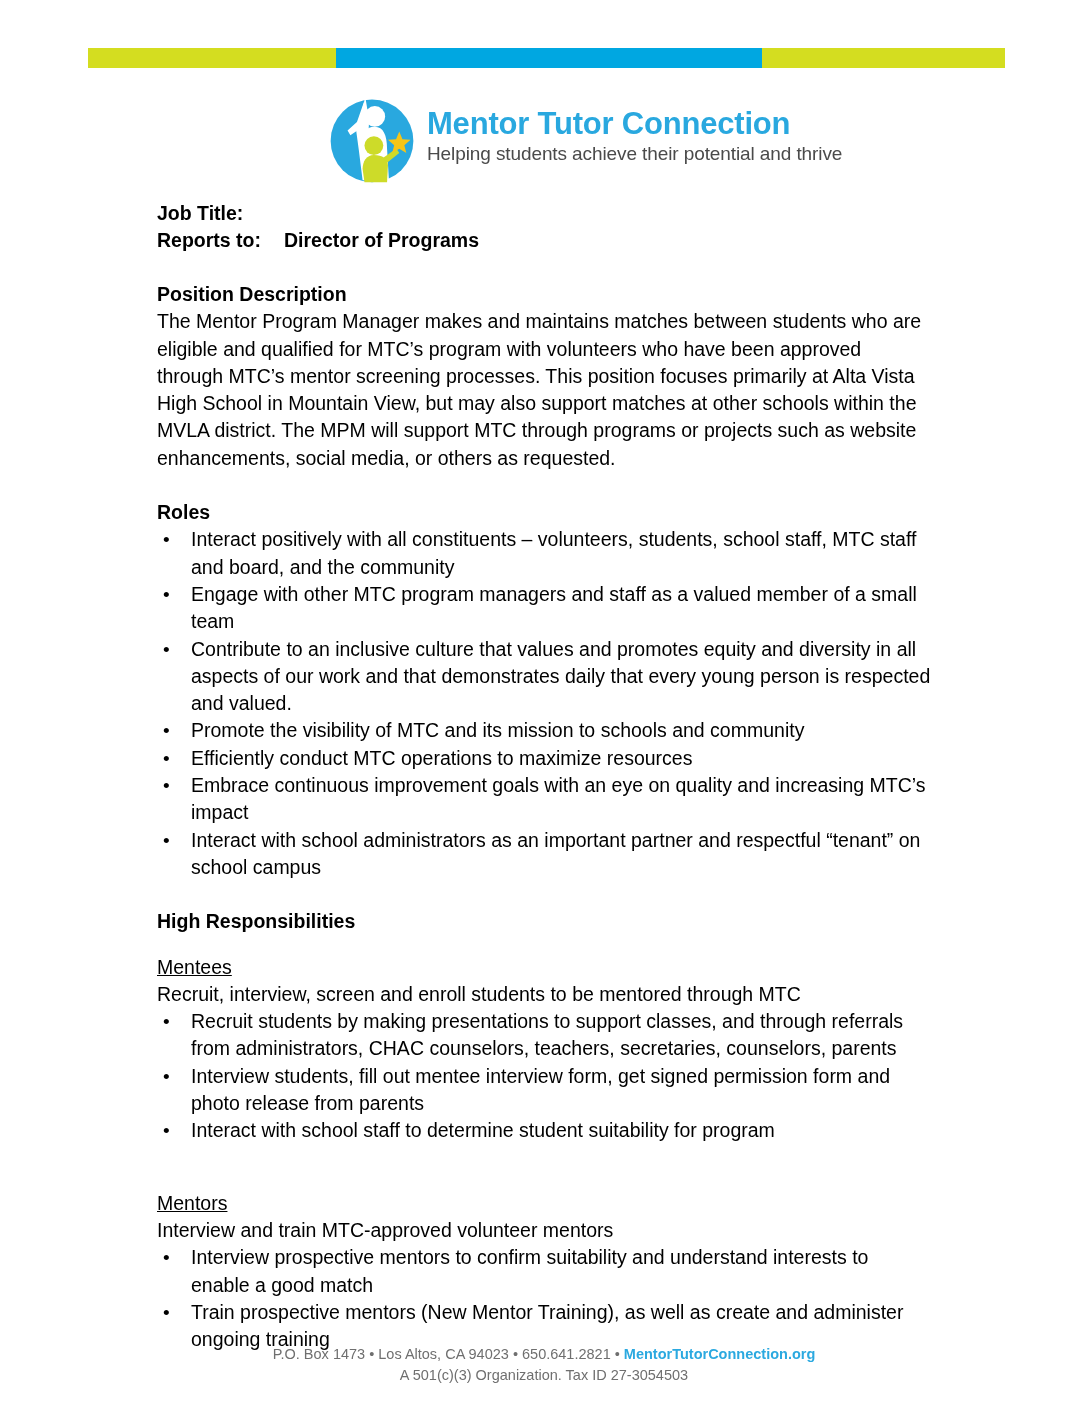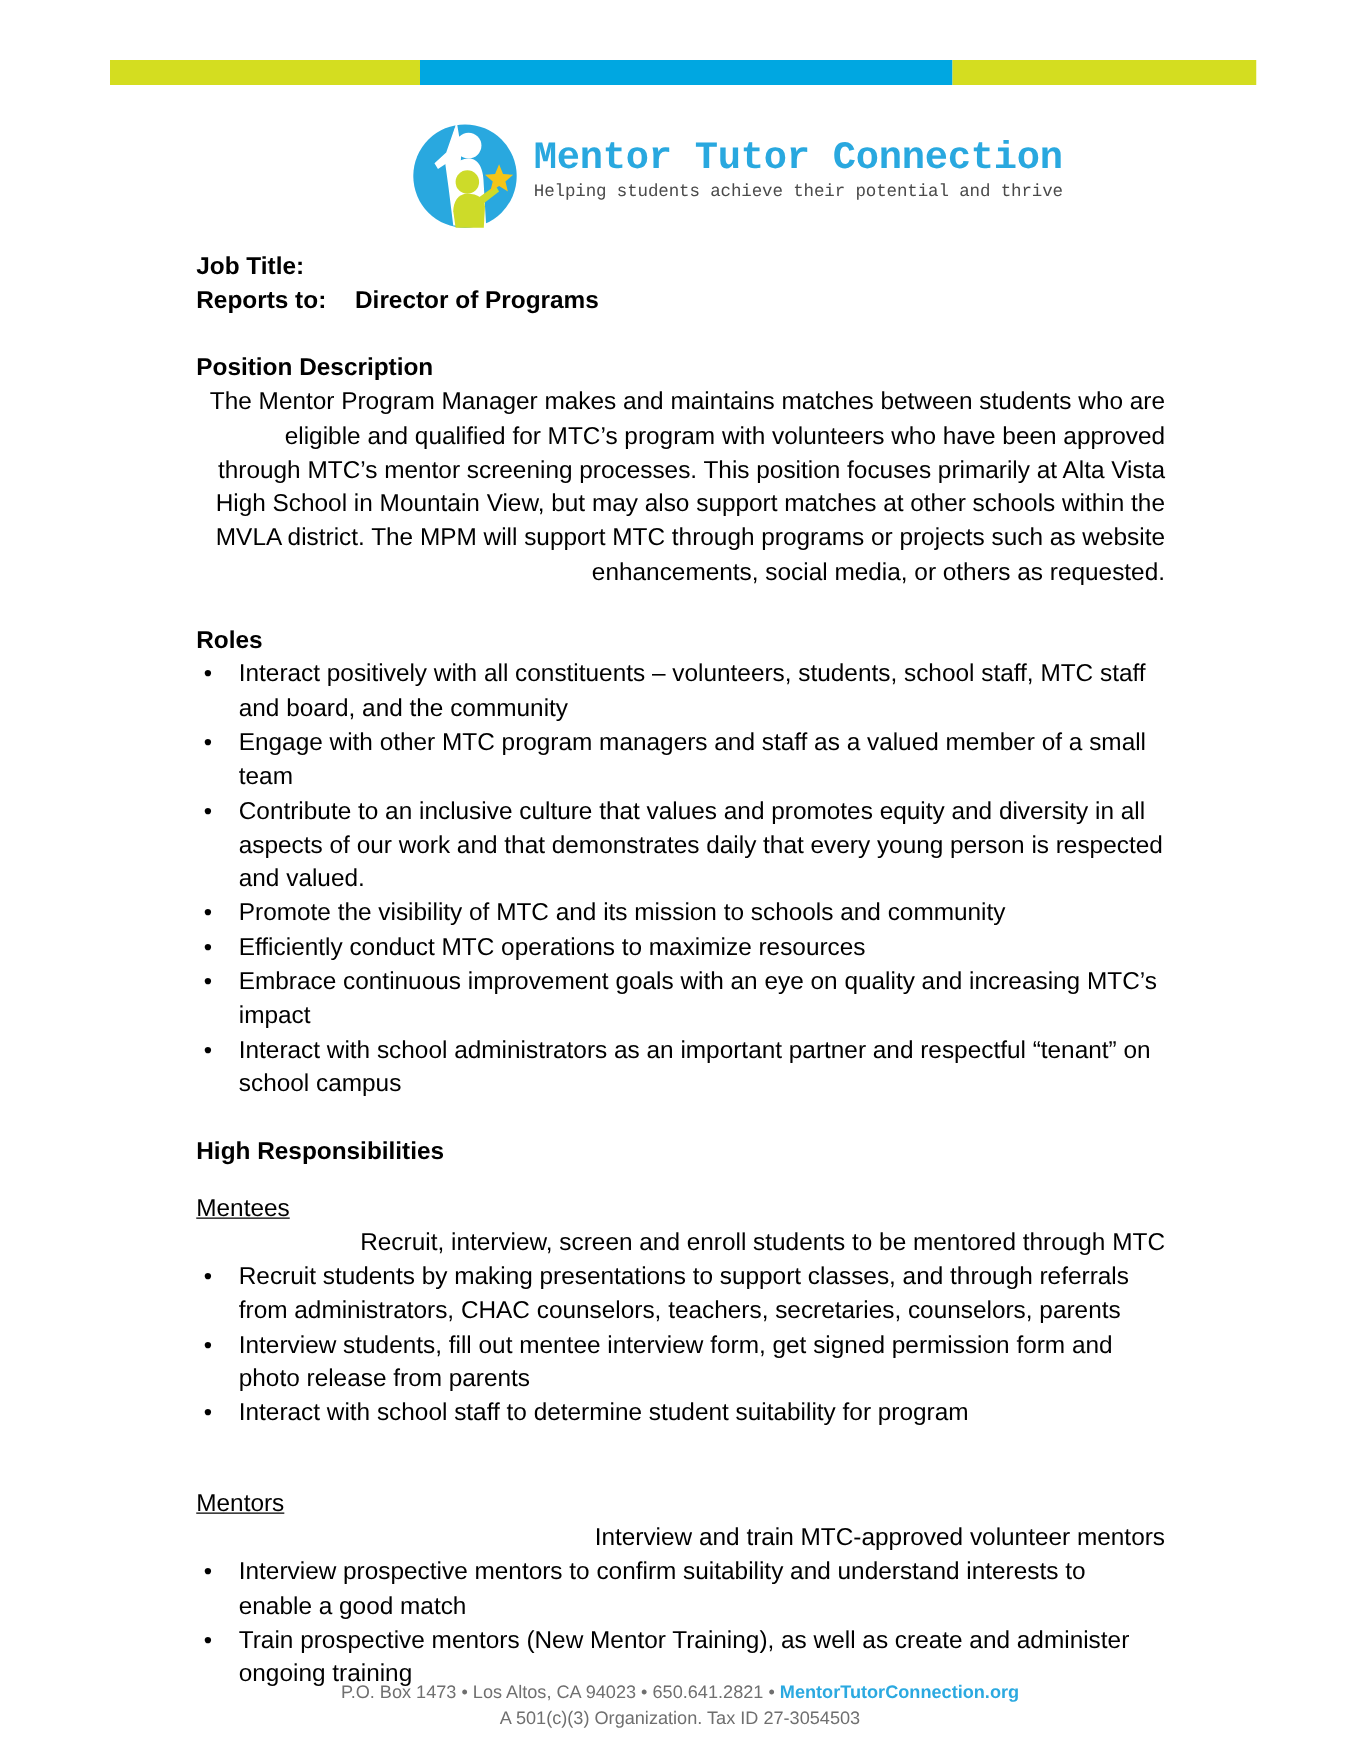--- a/index.html
+++ b/index.html
@@ -39,32 +39,31 @@
     align-items: center;
   }
   .logo-mark {
     width: 94px;
     height: 94px;
     flex: 0 0 94px;
   }
   .logo-text {
     margin-left: 8px;
     padding-bottom: 4px;
-    font-family: Liberation Mono, monospace;
   }
   .logo-title {
     font-size: 31px;
     font-weight: bold;
     color: #29a8df;
     letter-spacing: -0.2px;
     line-height: 1.05;
     white-space: nowrap;
   }
   .logo-tagline {
-    font-size: 14px;
+    font-size: 19px;
     color: #4a4a4a;
     letter-spacing: -0.1px;
     line-height: 1.2;
     margin-top: 2px;
     white-space: nowrap;
   }
 
   
   .doc {
     position: absolute;
@@ -87,21 +86,21 @@
 
   .heading {
     font-weight: bold;
     line-height: 27.3px;
   }
   .subheading-underline {
     text-decoration: underline;
     line-height: 27.3px;
     margin-top: 18px;
   }
-  .para { line-height: 27.3px; text-align: right; }
+  .para { line-height: 27.3px; }
 
   ul.bullets {
     list-style: none;
     margin: 0;
     padding: 0;
   }
   ul.bullets > li {
     position: relative;
     padding-left: 34px;
     line-height: 27.3px;

